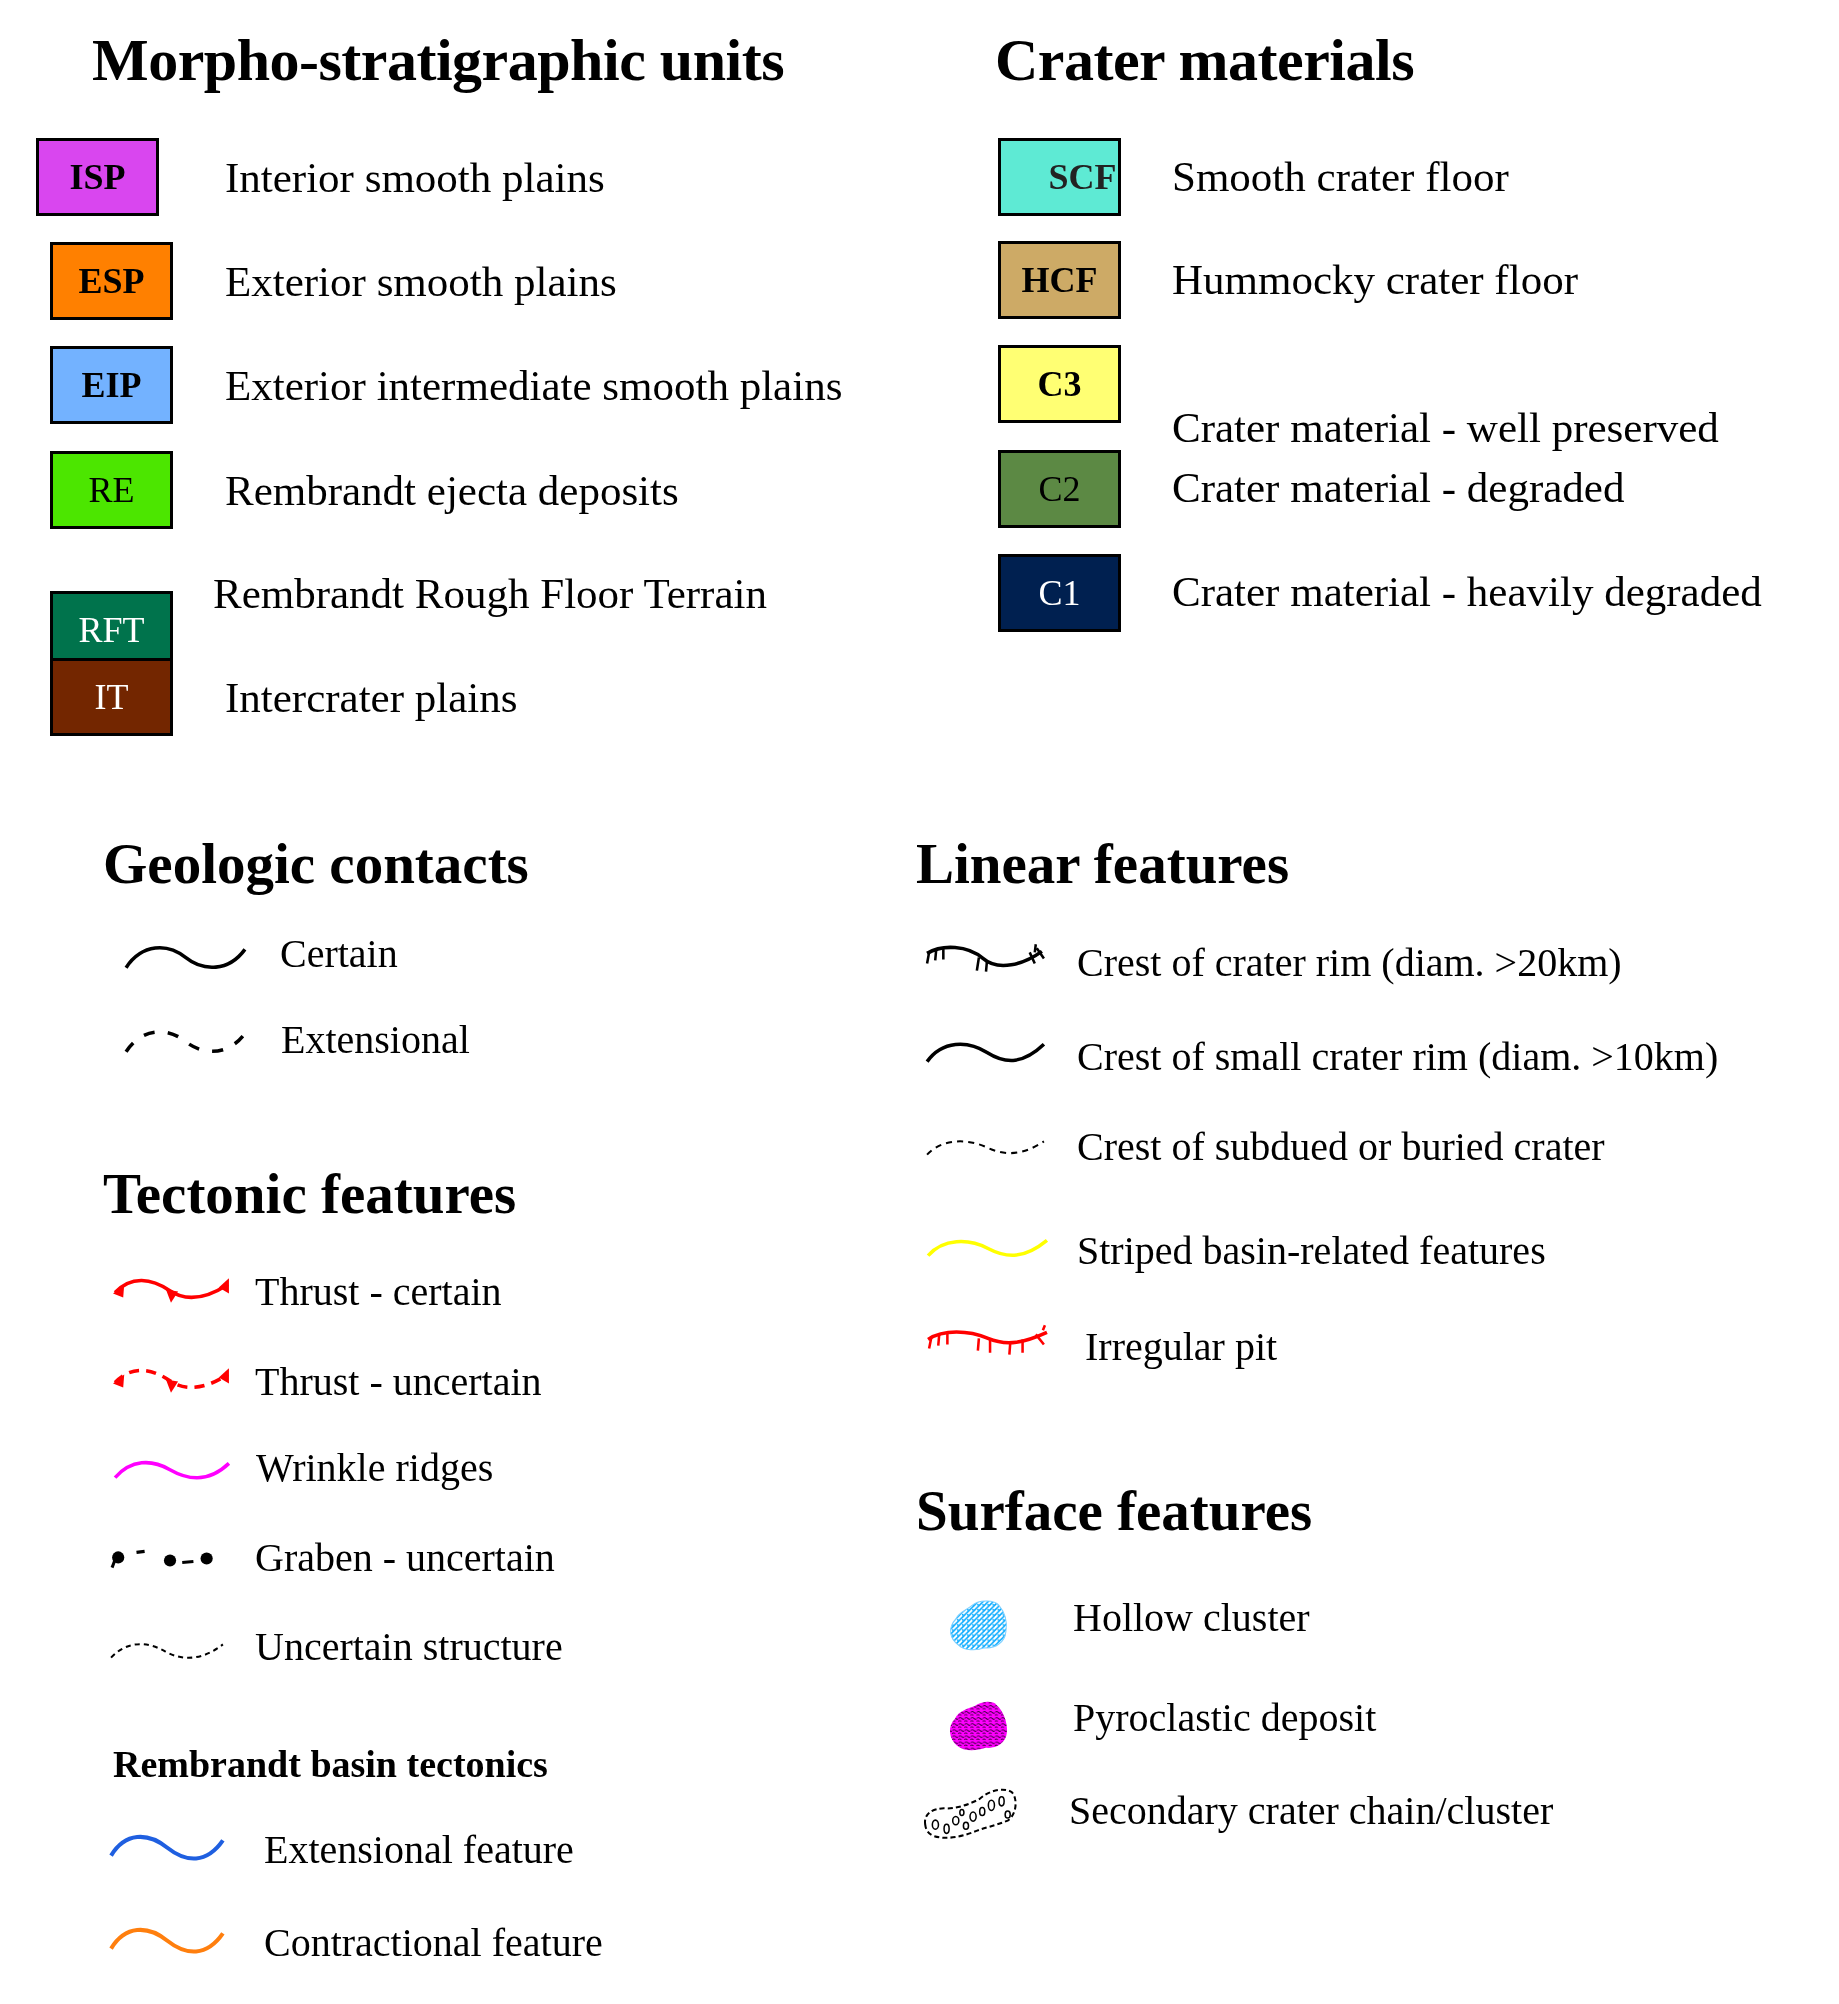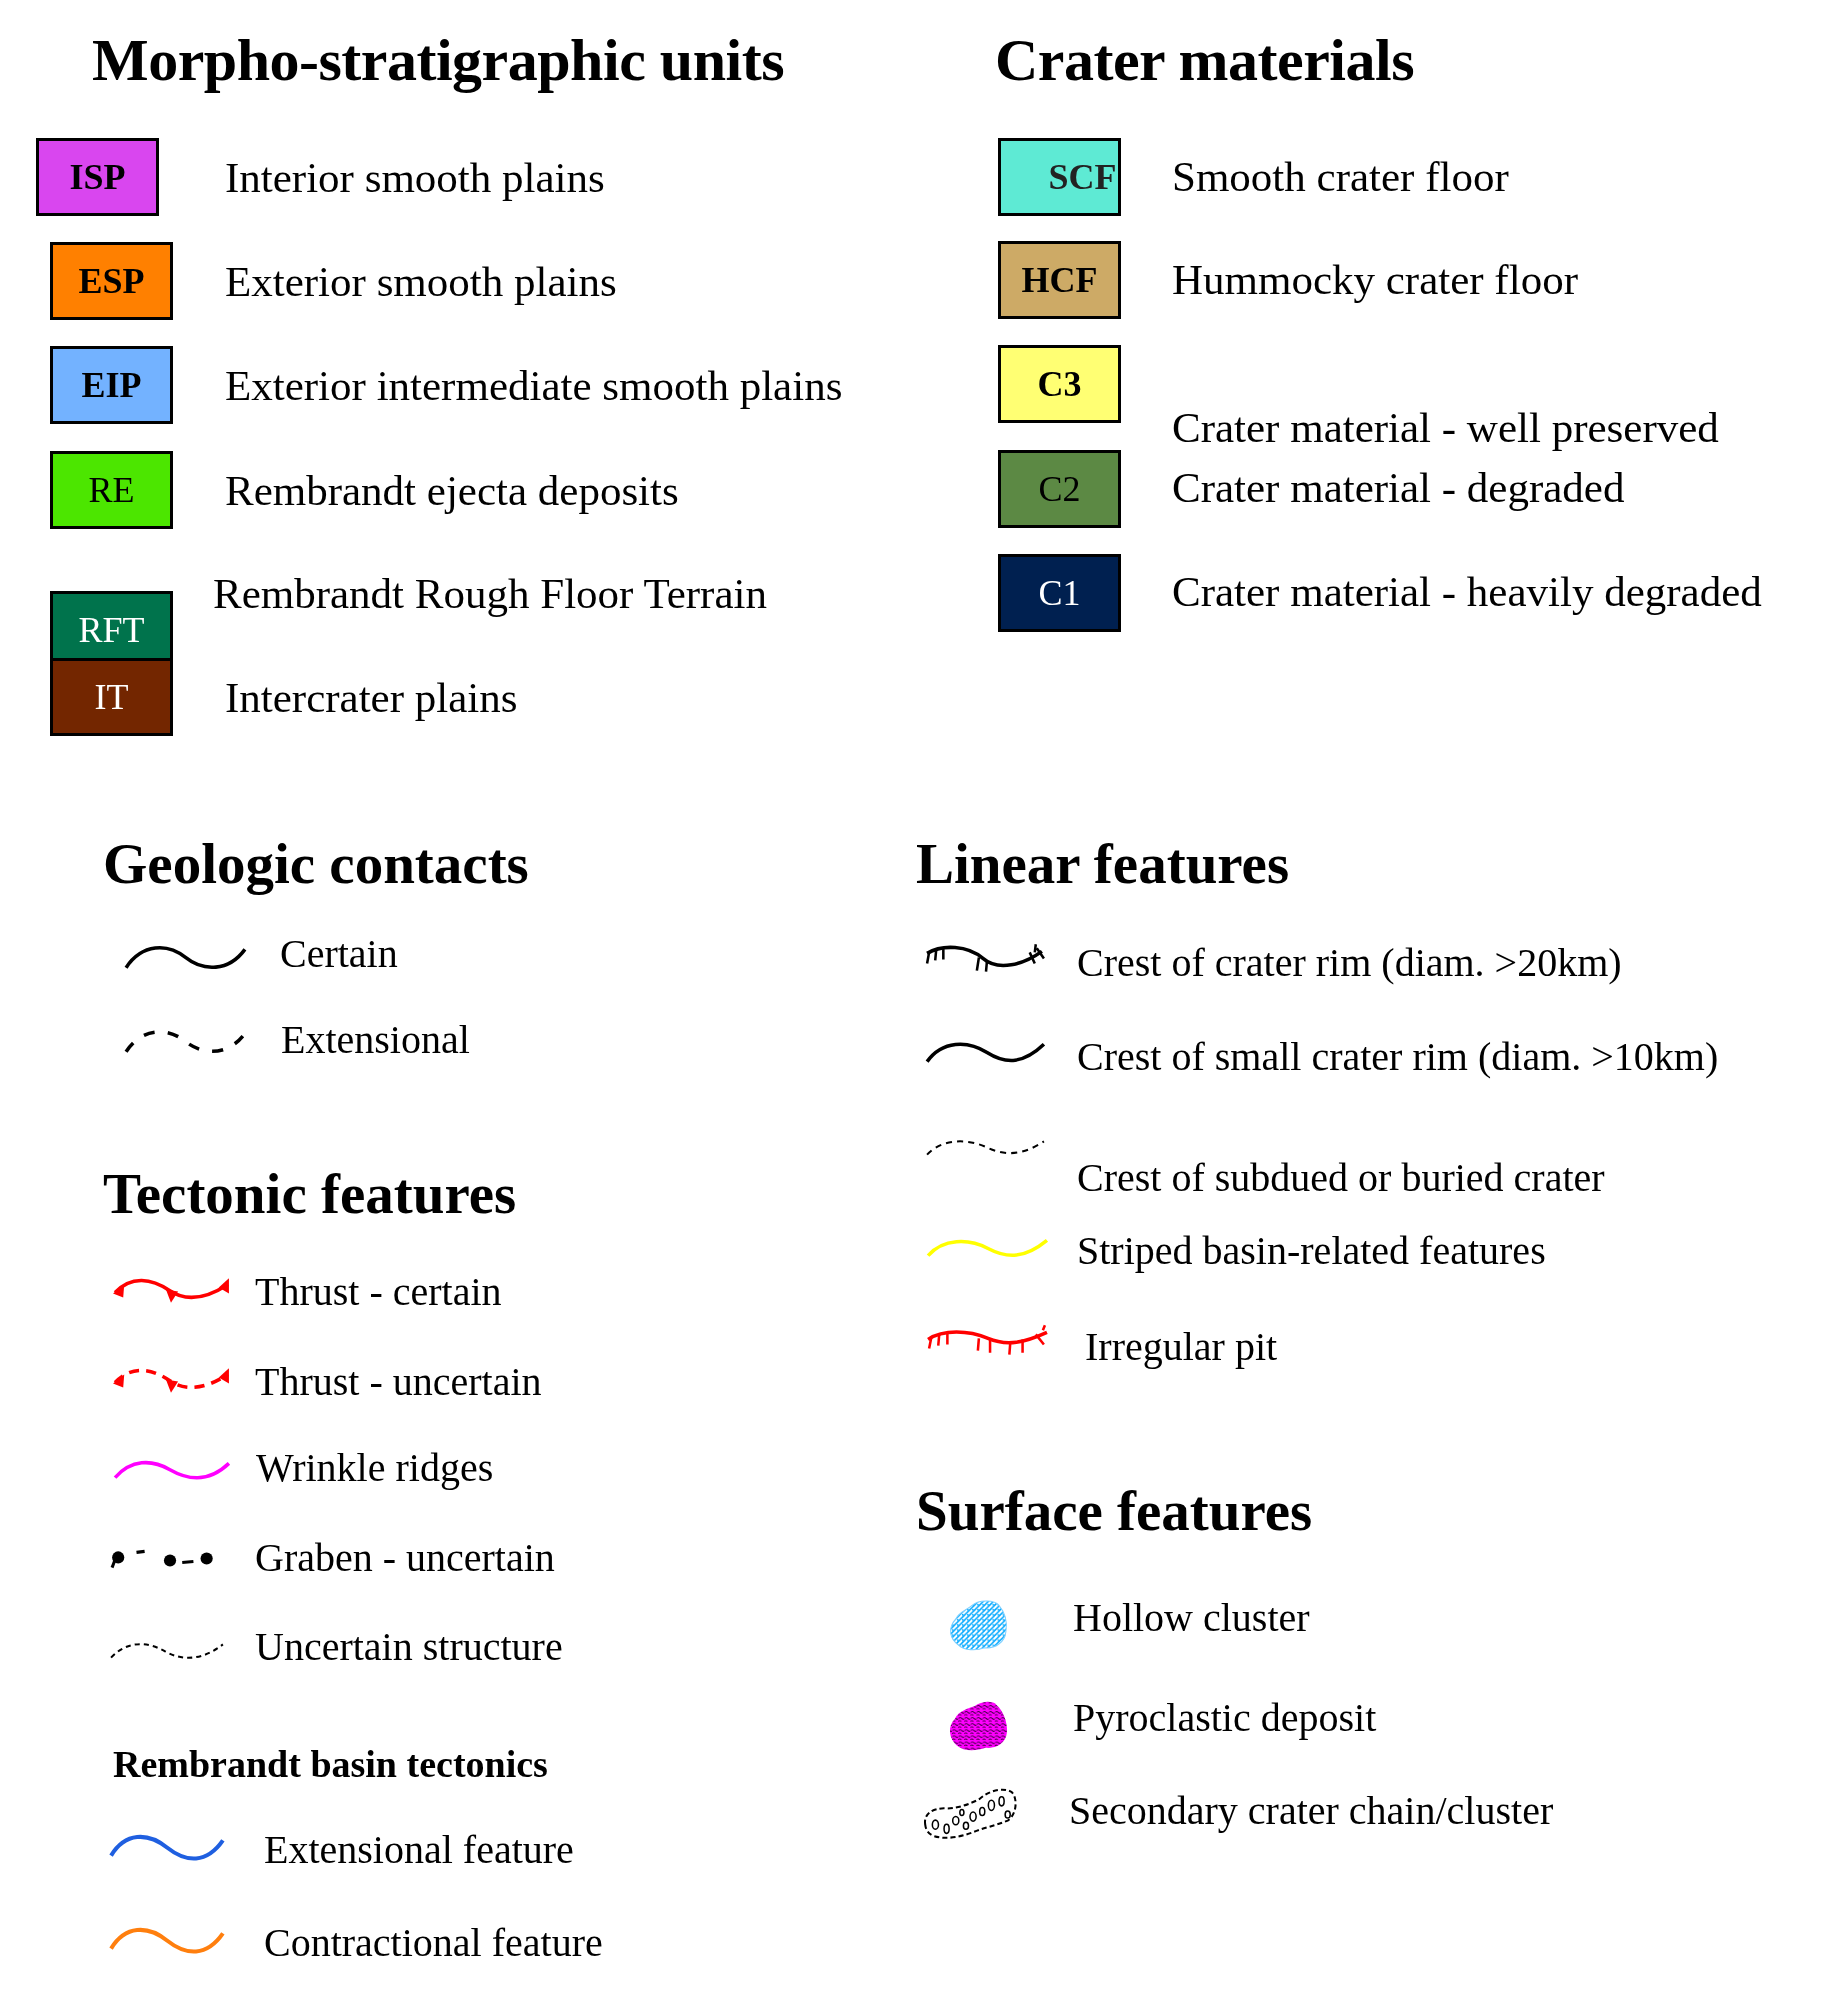--- a/index.html
+++ b/index.html
@@ -165,21 +165,21 @@
 <div class="feat-label" style="left:1077px; top:943px;">Crest of crater rim (diam. &gt;20km)</div>
 
 <svg class="sym" style="left:922px; top:1035px;" width="127" height="41" viewBox="0 0 250 80">
   <path d="M10 52 C 40 10, 90 10, 128 34 S 200 56, 240 18" fill="none" stroke="#000" stroke-width="7"></path>
 </svg>
 <div class="feat-label" style="left:1077px; top:1037px;">Crest of small crater rim (diam. &gt;10km)</div>
 
 <svg class="sym" style="left:922px; top:1126px;" width="127" height="41" viewBox="0 0 250 80">
   <path d="M10 56 C 40 24, 90 24, 128 42 S 200 56, 240 30" fill="none" stroke="#000" stroke-width="4" stroke-dasharray="12 10"></path>
 </svg>
-<div class="feat-label" style="left:1077px; top:1127px;margin-top:31px;">Crest of subdued or buried crater</div>
+<div class="feat-label" style="left:1077px; top:1127px;">Crest of subdued or buried crater</div>
 
 <svg class="sym" style="left:923px; top:1229px;" width="127" height="41" viewBox="0 0 250 80">
   <path d="M10 52 C 40 18, 90 18, 128 38 S 200 58, 244 22" fill="none" stroke="#ffff00" stroke-width="7"></path>
 </svg>
 <div class="feat-label" style="left:1077px; top:1231px;">Striped basin-related features</div>
 
 <svg class="sym" style="left:923px; top:1324px;" width="127" height="41" viewBox="0 0 250 80">
   <path d="M10 30 C 40 10, 90 12, 128 28 S 200 36, 244 16" fill="none" stroke="#ff0000" stroke-width="7"></path>
   <path d="M16 28 L 12 48 M 32 20 L 30 42 M 48 18 L 48 40" stroke="#ff0000" stroke-width="5"></path>
   <path d="M110 28 L 108 52 M 132 30 L 132 56" stroke="#ff0000" stroke-width="5"></path>

